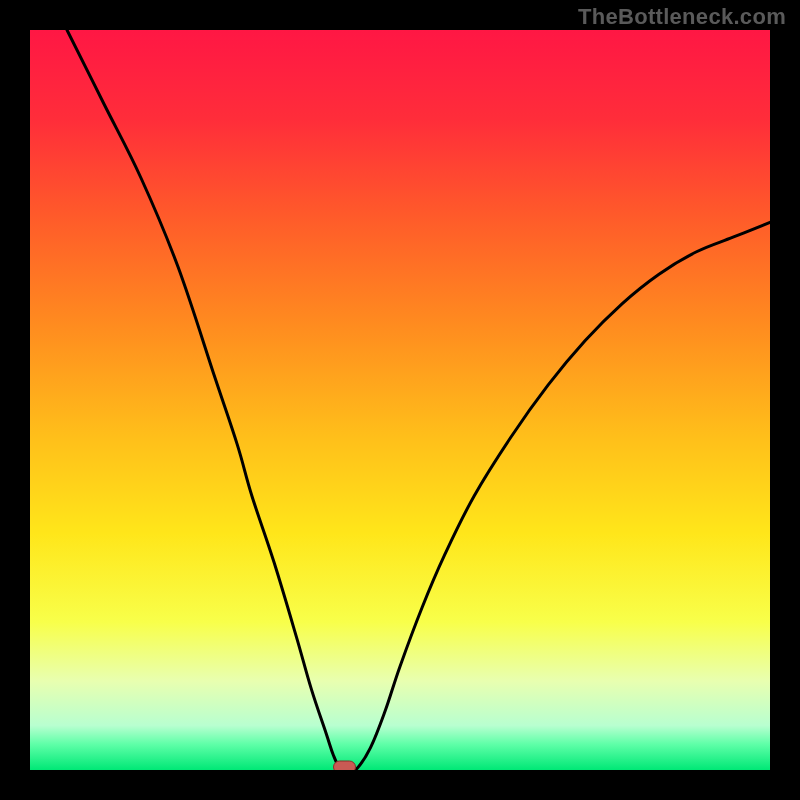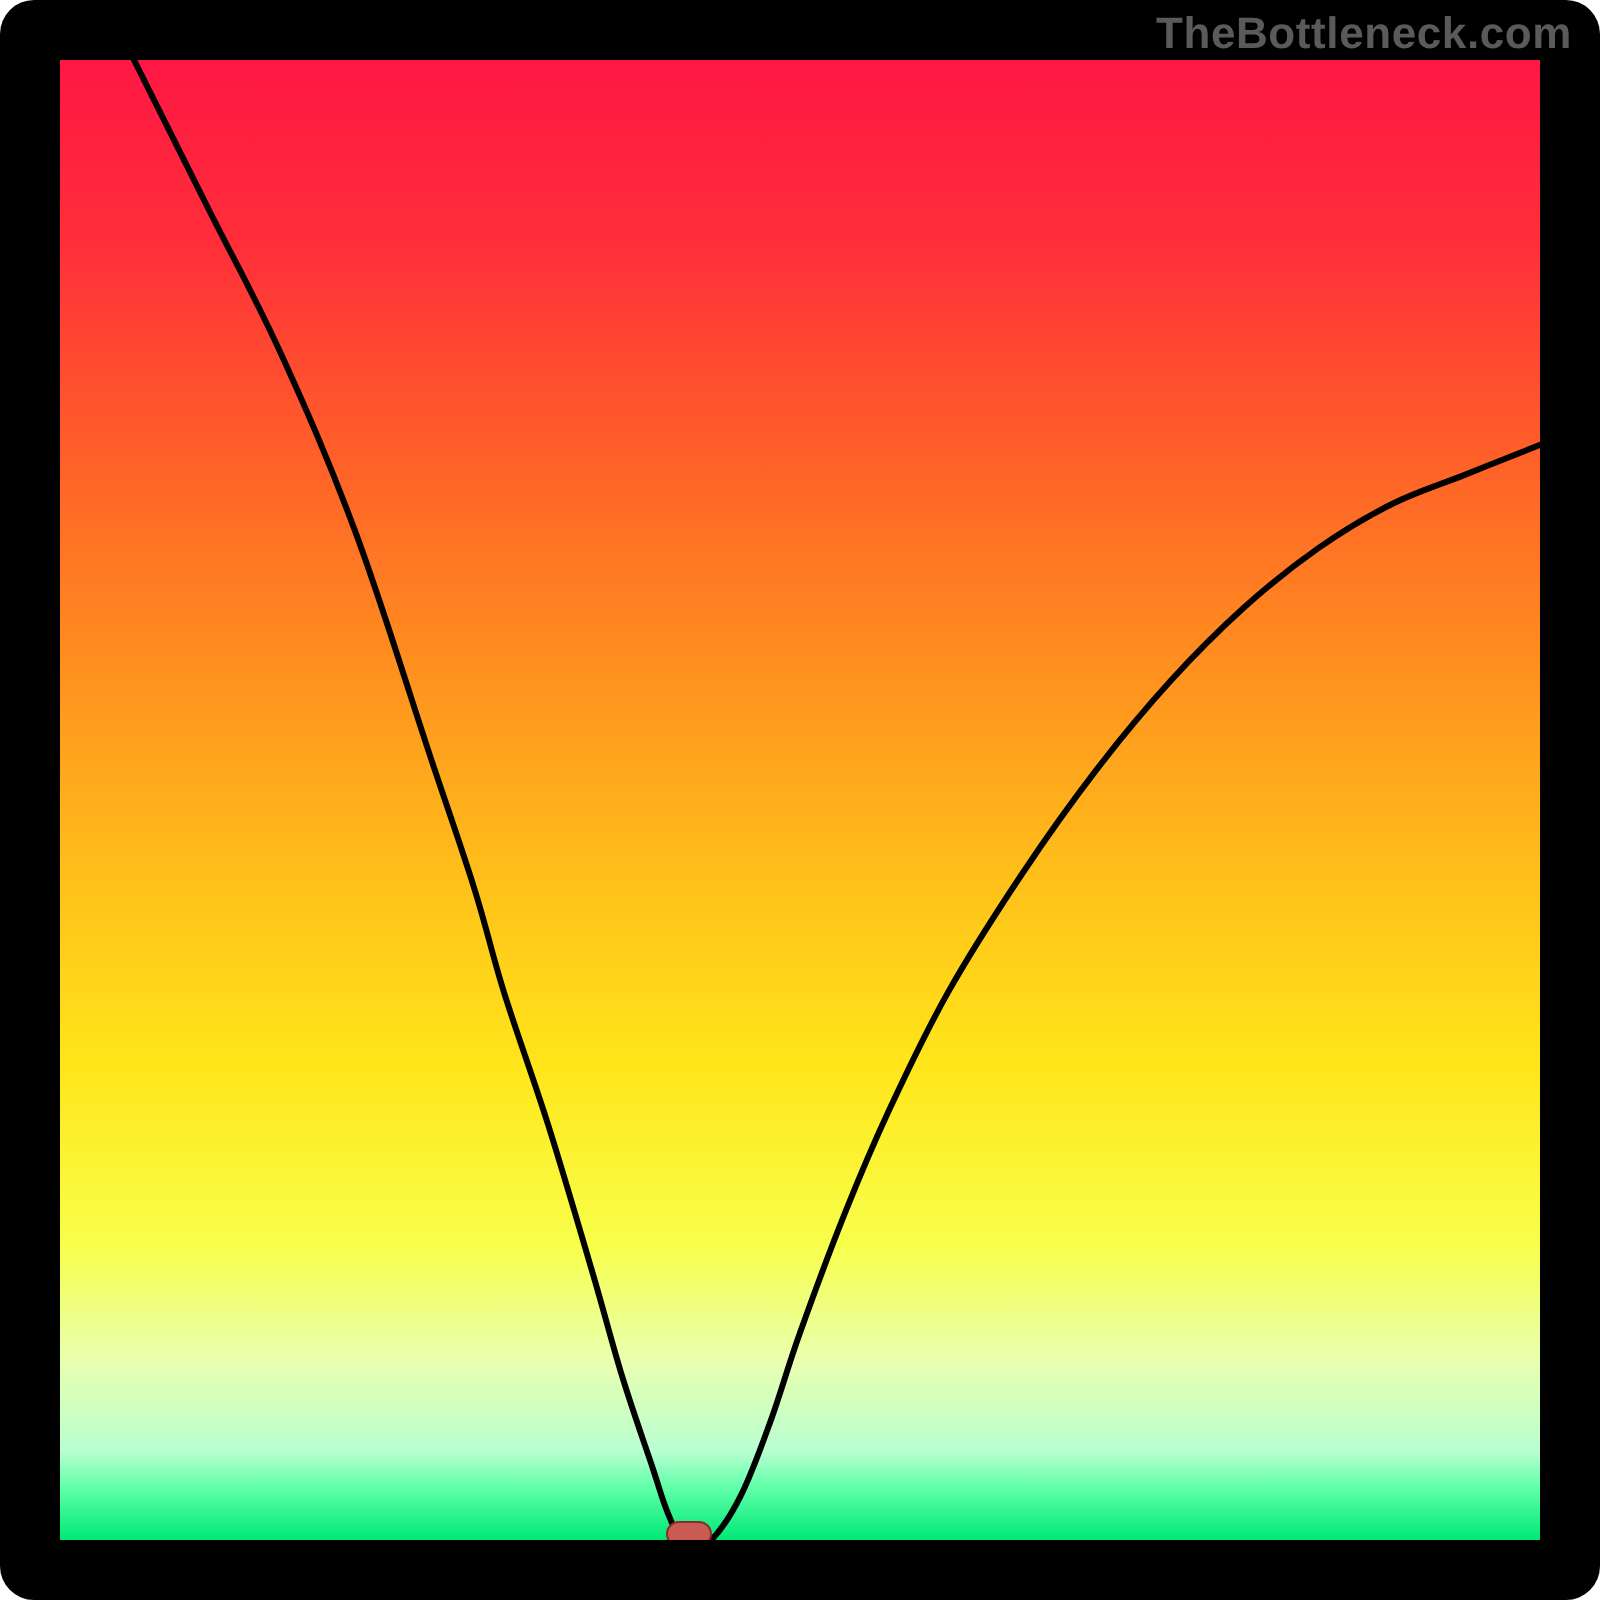--- a/index.html
+++ b/index.html
@@ -7,21 +7,20 @@
     padding: 0;
     background: #ffffff;
     font-family: Arial, Helvetica, sans-serif;
   }
   .outer {
     width: 800px;
     height: 800px;
     position: relative;
     background: #000000;
     box-sizing: border-box;
-    border-radius: 17px;
   }
   .watermark {
     position: absolute;
     top: 4px;
     right: 14px;
     color: #5a5a5a;
     font-size: 22px;
     font-weight: 600;
     letter-spacing: 0.3px;
     z-index: 5;

